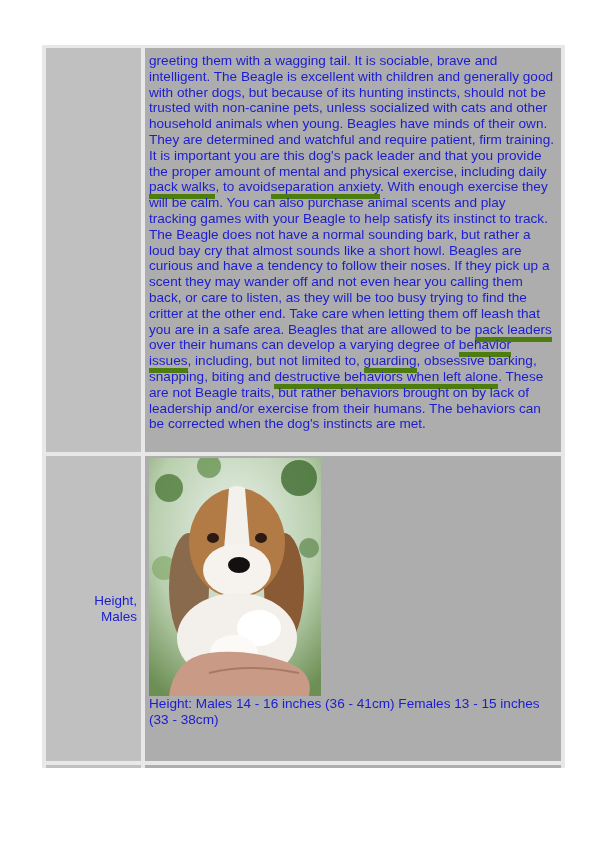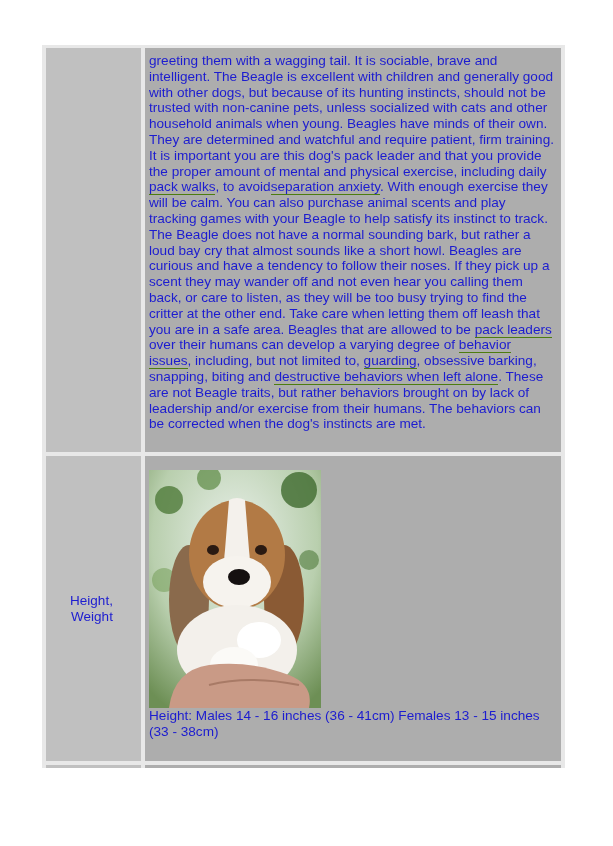--- a/index.html
+++ b/index.html
@@ -6,33 +6,33 @@
     body { width: 613px; height: 846px; position: relative; overflow: hidden;
            font-family: "Liberation Sans", sans-serif; }
     .page-table {
       position: absolute; left: 42px; top: 45px; width: 523px;
       background: #e8e8e8; padding: 3px 4px 0 4px; box-sizing: border-box;
     }
     .row { display: flex; gap: 4px; margin-bottom: 4px; }
     .cell-label {
       width: 95px; background: #c0c0c0; box-sizing: border-box;
       color: #1c1cd0; font-size: 13.5px; line-height: 16px;
-      display: flex; align-items: center; justify-content: center;
+      display: flex; align-items: center; justify-content: flex-end;
       text-align: right; padding-right: 4px;
     }
     .cell-content {
       width: 416px; background: #adadad; box-sizing: border-box;
       color: #1c1cd0; font-size: 13.6px; line-height: 15.8px;
       padding: 5px 4px 4px 4px;
     }
     .row1 .cell-content { height: 404px; }
-    .row2 .cell-content { height: 305px; overflow: hidden; padding-top: 14px; }
+    .row2 .cell-content { height: 305px; overflow: hidden; padding-top: 2px; }
     .row3 { height: 3px; margin-bottom: 0; }
     .row3 .cell-label, .row3 .cell-content { height: 3px; padding: 0; }
-    a.inline-link { color: #1c1cd0; text-decoration: none; border-bottom: 1px solid #4d7c0f; line-height: 14px; }
+    a.inline-link { color: #1c1cd0; text-decoration: none; border-bottom: 5px solid #4d7c0f; line-height: 14px; }
     .dog-photo {
       width: 172px; height: 238px; display: block; margin-bottom: 0;
     }
     .cell-label span { display: block; }
   </style>
 </head>
 <body>
 
 <div class="page-table">
 
@@ -42,21 +42,21 @@
     </div>
     <div class="cell-content">
       <span>greeting them with a wagging tail. It is sociable, brave and intelligent. The Beagle is excellent with children and generally good with other dogs, but because of its hunting instincts, should not be trusted with non-canine pets, unless socialized with cats and other household animals when young. Beagles have minds of their own. They are determined and watchful and require patient, firm training. It is important you are this dog's pack leader and that you provide the proper amount of mental and physical exercise, including daily </span><a class="inline-link" href="#">pack walks</a><span>, to avoid</span><a class="inline-link" href="#">separation anxiety</a><span>. With enough exercise they will be calm. You can also purchase animal scents and play tracking games with your Beagle to help satisfy its instinct to track. The Beagle does not have a normal sounding bark, but rather a loud bay cry that almost sounds like a short howl. Beagles are curious and have a tendency to follow their noses. If they pick up a scent they may wander off and not even hear you calling them back, or care to listen, as they will be too busy trying to find the critter at the other end. Take care when letting them off leash that you are in a safe area. Beagles that are allowed to be </span><a class="inline-link" href="#">pack leaders</a><span> over their humans can develop a varying degree of </span><a class="inline-link" href="#">behavior issues</a><span>, including, but not limited to, </span><a class="inline-link" href="#">guarding</a><span>, obsessive barking, snapping, biting and </span><a class="inline-link" href="#">destructive behaviors when left alone</a><span>. These are not Beagle traits, but rather behaviors brought on by lack of leadership and/or exercise from their humans. The behaviors can be corrected when the dog's instincts are met.</span>
     </div>
   </div>
 
   <div class="row row2">
     <div class="cell-label">
       <div>
         <span>Height,</span>
-        <span>Weight</span>
+        <span>Males</span>
       </div>
     </div>
     <div class="cell-content">
       <svg class="dog-photo" viewBox="0 0 172 238" xmlns="http://www.w3.org/2000/svg" aria-label="Beagle puppy held in a hand">
         <defs>
           <radialGradient id="bg" cx="50%" cy="30%" r="80%">
             <stop offset="0%" stop-color="#e9f0ea"></stop>
             <stop offset="60%" stop-color="#b9cfae"></stop>
             <stop offset="100%" stop-color="#6d8f55"></stop>
           </radialGradient>

